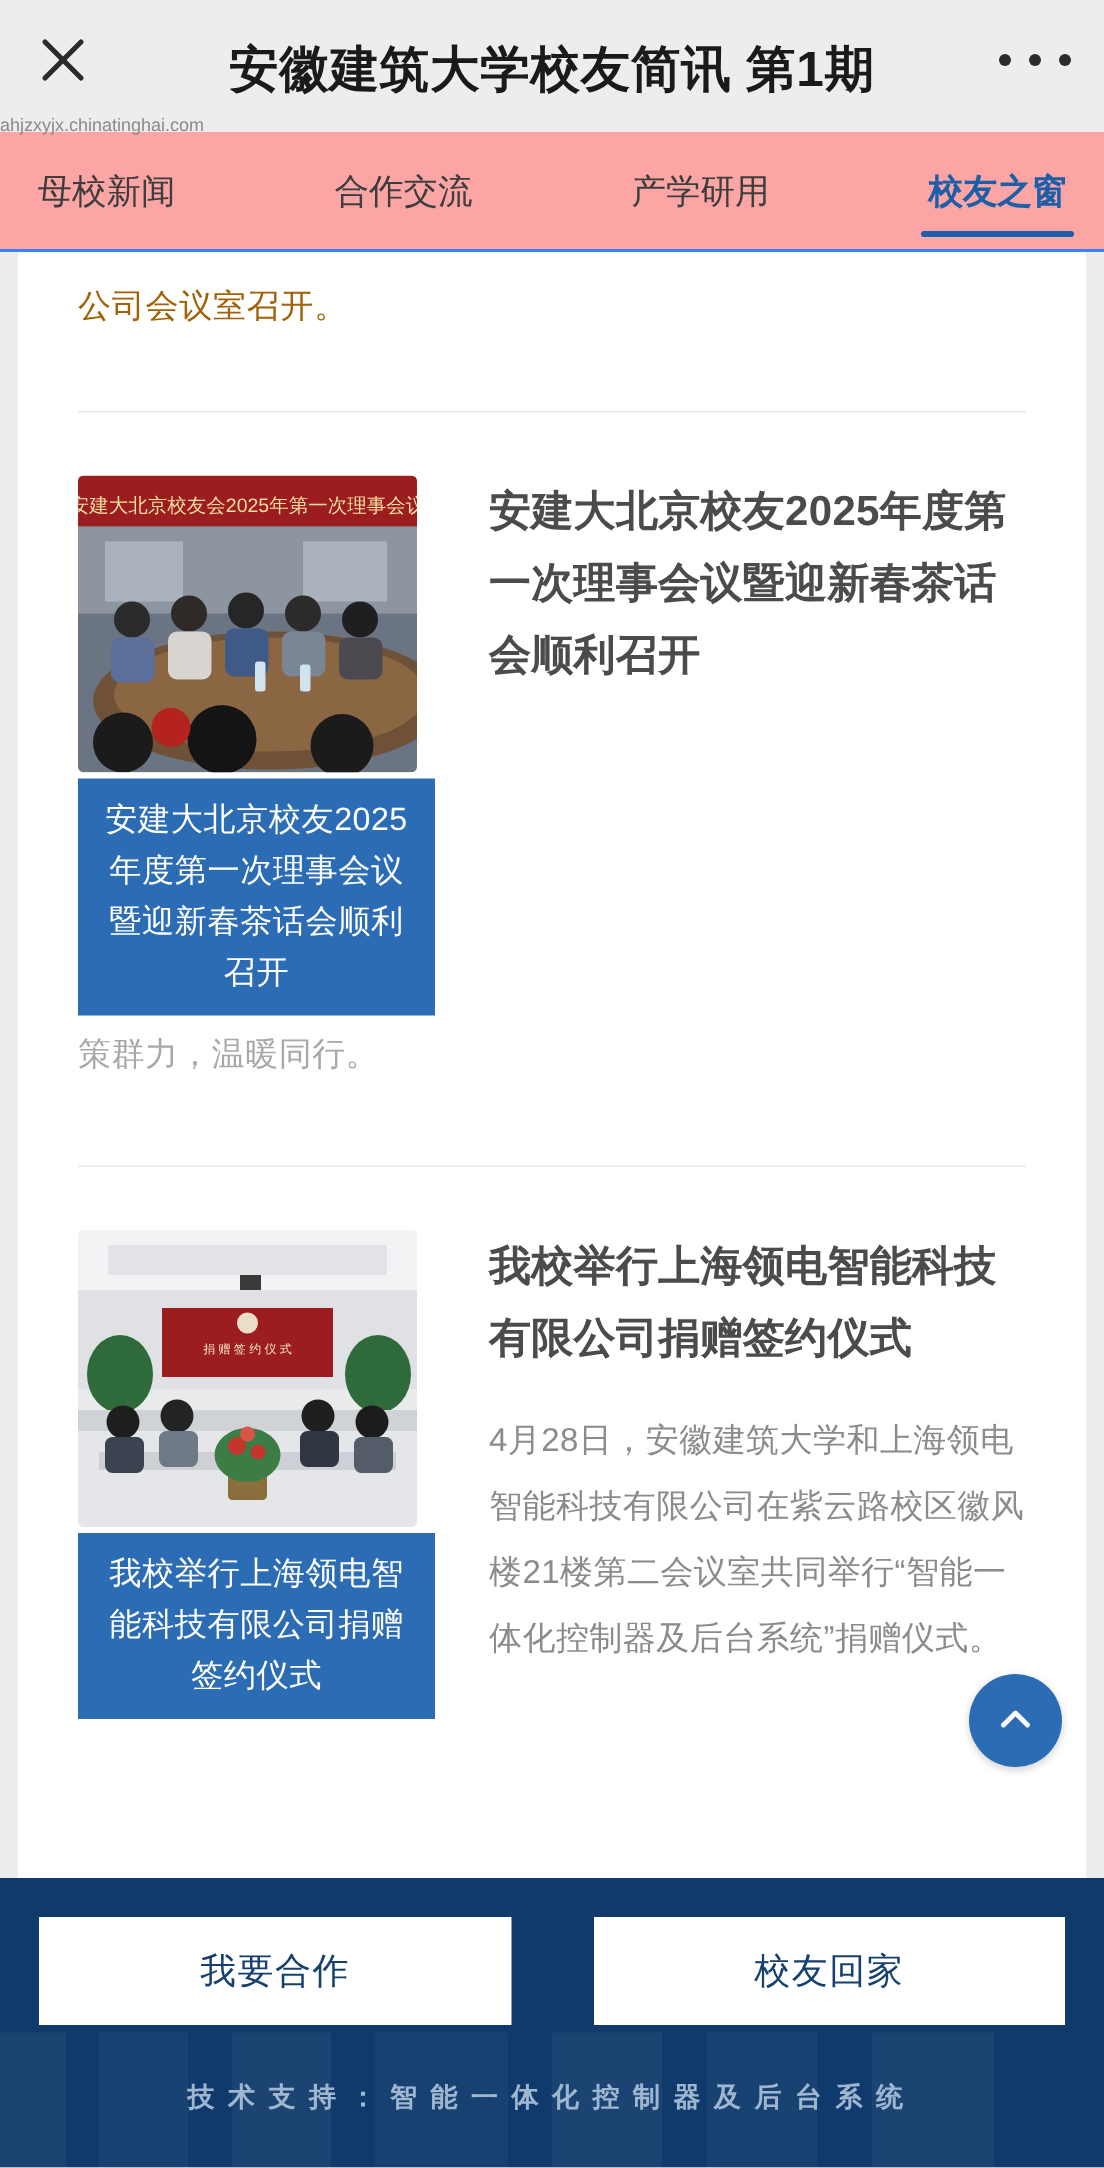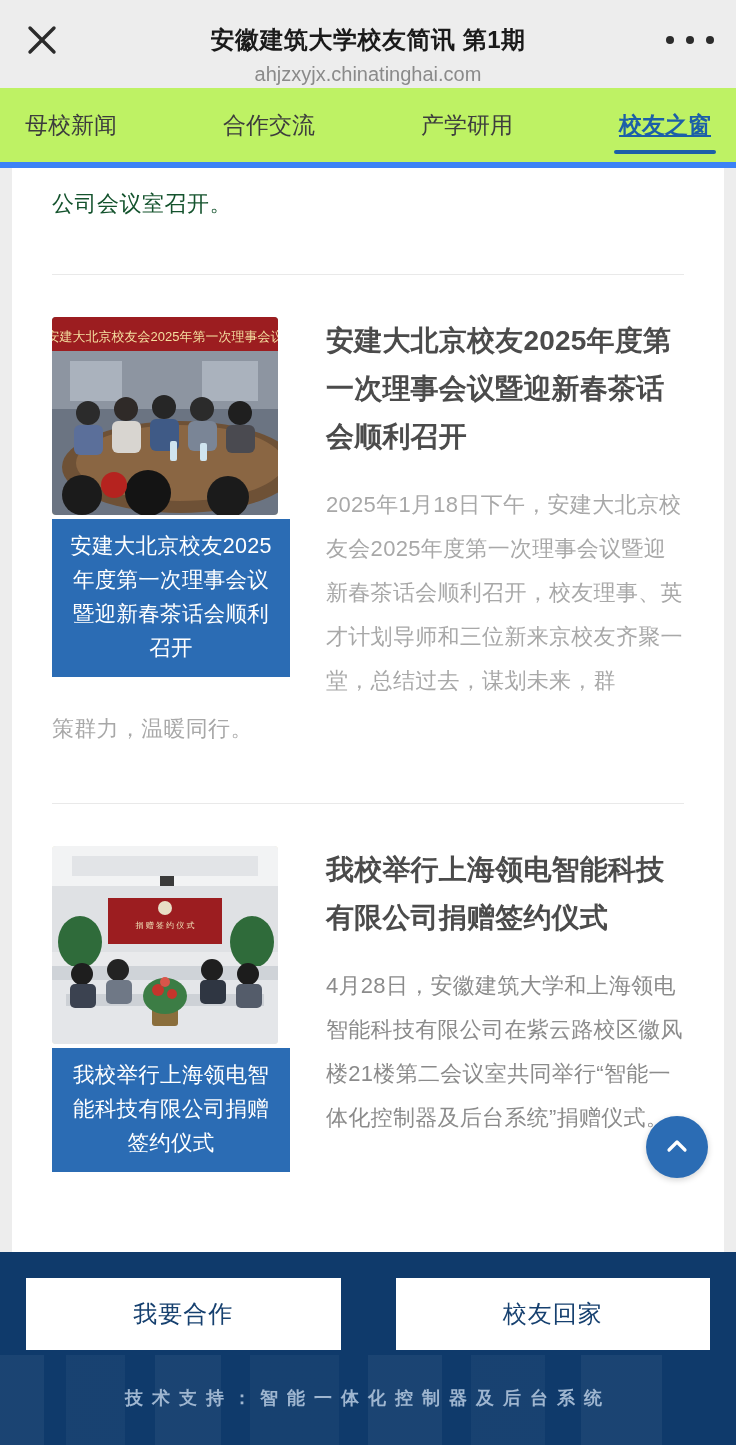--- a/index.html
+++ b/index.html
@@ -22,29 +22,29 @@
   
   .chrome {
     background: #ededed;
     padding: 0 0 6px 0;
     position: relative;
     height: 88px;
     flex: 0 0 auto;
   }
   .chrome-title {
     text-align: center;
-    font-size: 24px;
+    font-size: 33px;
     font-weight: bold;
     color: #1a1a1a;
     padding-top: 24px;
     letter-spacing: 0.5px;
   }
   .chrome-url {
-    text-align: center;
-    font-size: 20px;
+    text-align: left;
+    font-size: 12px;
     color: #8a8a8a;
     padding-top: 7px;
   }
   .close-btn {
     position: absolute;
     left: 22px;
     top: 20px;
     width: 40px;
     height: 40px;
     cursor: pointer;
@@ -64,43 +64,42 @@
   .dots-btn i {
     display: block;
     width: 8px;
     height: 8px;
     border-radius: 50%;
     background: #2b2b2b;
   }
 
   
   .navbar {
-    background: #bef264;
+    background: #fca5a5;
     height: 80px;
     display: flex;
     align-items: stretch;
     justify-content: space-between;
     padding: 0 18px;
-    border-bottom: 6px solid #3b82f6;
+    border-bottom: 2px solid #3b82f6;
     flex: 0 0 auto;
   }
   .nav-item {
     display: flex;
     align-items: center;
     font-size: 23px;
     color: #3d3d3d;
     position: relative;
     padding: 0 7px;
     cursor: pointer;
     white-space: nowrap;
   }
   .nav-item.active {
     color: #1c5fa8;
     font-weight: bold;
-    text-decoration: underline;
   }
   .nav-item.active::after {
     content: "";
     position: absolute;
     left: 2px; right: 2px;
     bottom: 8px;
     height: 4px;
     background: #1c5fa8;
     border-radius: 2px;
   }
@@ -115,21 +114,21 @@
   }
   .card {
     background: #fff;
     height: 100%;
     padding: 0 40px;
     position: relative;
   }
 
   .partial-text {
     font-size: 22px;
-    color: #14532d;
+    color: #a16207;
     line-height: 36px;
     padding-top: 18px;
     letter-spacing: 0.5px;
   }
 
   .divider {
     height: 1px;
     background: #e9e9e9;
     margin: 52px 0 0 0;
   }
@@ -332,21 +331,20 @@
               <rect x="118" y="124" width="7" height="20" rx="2" fill="#cfe4ef"></rect>
               <rect x="148" y="126" width="7" height="18" rx="2" fill="#cfe4ef"></rect>
 
               <circle cx="62" cy="168" r="13" fill="#b5231f"></circle>
             </svg>
           </div>
           <div class="thumb-caption">安建大北京校友2025年度第一次理事会议暨迎新春茶话会顺利召开</div>
         </div>
         <div class="art-body">
           <div class="art-title">安建大北京校友2025年度第一次理事会议暨迎新春茶话会顺利召开</div>
-          <div class="art-desc">2025年1月18日下午，安建大北京校友会2025年度第一次理事会议暨迎新春茶话会顺利召开，校友理事、英才计划导师和三位新来京校友齐聚一堂，总结过去，谋划未来，群</div>
         </div>
       </div>
       <div class="overflow-line">策群力，温暖同行。</div>
 
       <div class="divider"></div>
 
       <div class="article">
         <div class="thumb-col">
           <div class="thumb">
             <svg width="226" height="198" viewBox="0 0 226 198" aria-hidden="true">

